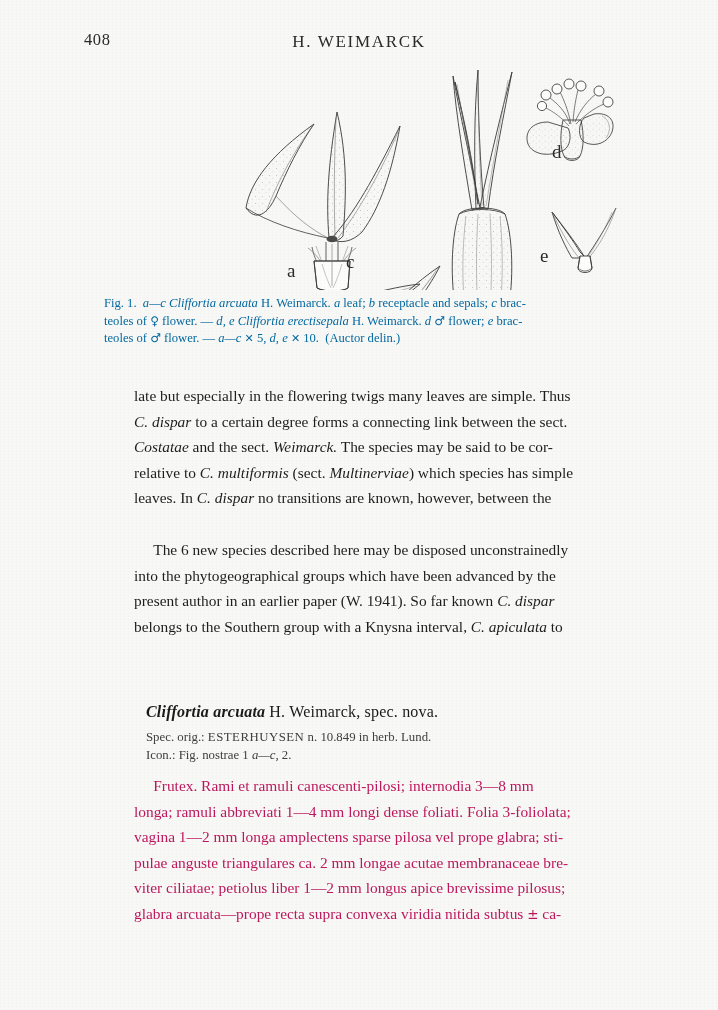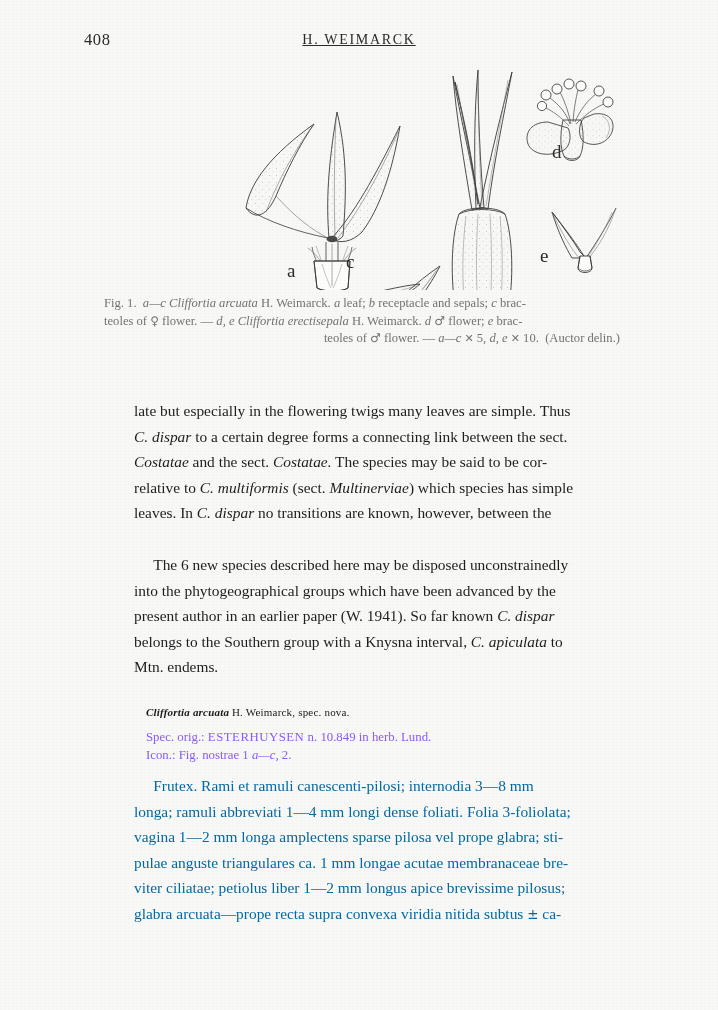--- a/index.html
+++ b/index.html
@@ -50,118 +50,116 @@
     font-size: 16.5px;
     letter-spacing: 0.6px;
     color: #2a2a2a;
   }
   #head-author {
     position: absolute;
     left: 0;
     right: 0;
     top: 2px;
     text-align: center;
-    font-size: 14px;
+    font-size: 17px;
     letter-spacing: 1.7px;
     color: #2a2a2a;
     font-variant: small-caps;
     text-transform: uppercase;
-    text-decoration: underline;
   }
 
   
   #figure-block {
     position: absolute;
     top: 62px;
     left: 100px;
     width: 530px;
     height: 228px;
   }
   #figure-svg { display: block; }
 
   
   #figure-caption {
     position: absolute;
     top: 295px;
     left: 104px;
     width: 516px;
     font-size: 12.6px;
     line-height: 17.6px;
-    color: #737373;
+    color: #0369a1;
     text-align: justify;
   }
   #figure-caption .cap-line { display: block; white-space: nowrap; }
-  #figure-caption .cap-line.center { text-align: right; }
+  #figure-caption .cap-line.center { text-align: left; }
   #figure-caption i { font-style: italic; }
   .sym { font-family: "DejaVu Sans", sans-serif; font-size: 12px; }
   .times { font-family: "DejaVu Sans", sans-serif; font-size: 11px; }
 
   
   .body-par {
     position: absolute;
     left: 134px;
     width: 462px;
     font-size: 15.4px;
     line-height: 25.6px;
     color: #1e1e1e;
-    margin-top: 15px;
   }
   .body-par .ln {
     display: block;
     white-space: nowrap;
   }
   .body-par i { font-style: italic; }
 
   #par-1 { top: 383px; }
   #par-2 { top: 537px; }
 
   
   #species-block {
     position: absolute;
     left: 146px;
     top: 700px;
     width: 460px;
   }
   #species-heading {
-    font-size: 11px;
+    font-size: 16px;
     line-height: 24px;
     color: #1a1a1a;
     white-space: nowrap;
   }
   #species-heading .sp-name {
     font-style: italic;
     font-weight: bold;
     letter-spacing: 0.2px;
   }
   #species-heading .sp-auth {
     font-weight: normal;
     letter-spacing: 0.2px;
   }
   .spec-line {
     font-size: 12.8px;
     line-height: 18.4px;
-    color: #8b5cf6;
+    color: #404040;
     white-space: nowrap;
   }
   #spec-orig { margin-top: 4px; }
   .smallcaps {
     font-variant: small-caps;
     letter-spacing: 0.5px;
   }
   .spec-line i { font-style: italic; }
 
   
   #latin-par {
     position: absolute;
     left: 134px;
     top: 773px;
     width: 470px;
     font-size: 15.4px;
     line-height: 25.6px;
-    color: #0369a1;
+    color: #be185d;
   }
   #latin-par .ln {
     display: block;
     white-space: nowrap;
   }
   .pm { font-family: "DejaVu Sans", sans-serif; font-size: 13.5px; }
 </style>
 </head>
 <body>
 
@@ -300,31 +298,30 @@
 
   <div id="figure-caption">
     <span class="cap-line">Fig. 1.&nbsp; <i>a—c Cliffortia arcuata</i> H. Weimarck. <i>a</i> leaf; <i>b</i> receptacle and sepals; <i>c</i> brac-</span>
     <span class="cap-line">teoles of <span class="sym">♀</span> flower. — <i>d, e Cliffortia erectisepala</i> H. Weimarck. <i>d</i> <span class="sym">♂</span> flower; <i>e</i> brac-</span>
     <span class="cap-line center">teoles of <span class="sym">♂</span> flower. — <i>a—c</i> <span class="times">✕</span> 5, <i>d, e</i> <span class="times">✕</span> 10.&nbsp; (Auctor delin.)</span>
   </div>
 
   <div class="body-par" id="par-1">
     <span class="ln">late but especially in the flowering twigs many leaves are simple. Thus</span>
     <span class="ln"><i>C. dispar</i> to a certain degree forms a connecting link between the sect.</span>
-    <span class="ln"><i>Costatae</i> and the sect. <i>Costatae.</i> The species may be said to be cor-</span>
+    <span class="ln"><i>Costatae</i> and the sect. <i>Weimarck.</i> The species may be said to be cor-</span>
     <span class="ln">relative to <i>C. multiformis</i> (sect. <i>Multinerviae</i>) which species has simple</span>
     <span class="ln">leaves. In <i>C. dispar</i> no transitions are known, however, between the</span>
   </div>
 
   <div class="body-par" id="par-2">
     <span class="ln">&nbsp;&nbsp;&nbsp;&nbsp;&nbsp;The 6 new species described here may be disposed unconstrainedly</span>
     <span class="ln">into the phytogeographical groups which have been advanced by the</span>
     <span class="ln">present author in an earlier paper (W. 1941). So far known <i>C. dispar</i></span>
     <span class="ln">belongs to the Southern group with a Knysna interval, <i>C. apiculata</i> to</span>
-    <span class="ln">Mtn. endems.</span>
   </div>
 
   <div id="species-block">
     <div id="species-heading">
       <span class="sp-name">Cliffortia arcuata</span>
       <span class="sp-auth">H. Weimarck, spec. nova.</span>
     </div>
     <div class="spec-line" id="spec-orig">
       <span>Spec. orig.:</span>
       <span class="smallcaps">ESTERHUYSEN</span>
@@ -333,18 +330,18 @@
     <div class="spec-line" id="icon-line">
       <span>Icon.:</span>
       Fig. nostrae 1 <i>a—c</i>, 2.
     </div>
   </div>
 
   <div id="latin-par">
     <span class="ln">&nbsp;&nbsp;&nbsp;&nbsp;&nbsp;Frutex. Rami et ramuli canescenti-pilosi; internodia 3—8 mm</span>
     <span class="ln">longa; ramuli abbreviati 1—4 mm longi dense foliati. Folia 3-foliolata;</span>
     <span class="ln">vagina 1—2 mm longa amplectens sparse pilosa vel prope glabra; sti-</span>
-    <span class="ln">pulae anguste triangulares ca. 1 mm longae acutae membranaceae bre-</span>
+    <span class="ln">pulae anguste triangulares ca. 2 mm longae acutae membranaceae bre-</span>
     <span class="ln">viter ciliatae; petiolus liber 1—2 mm longus apice brevissime pilosus;</span>
     <span class="ln">glabra arcuata—prope recta supra convexa viridia nitida subtus <span class="pm">±</span> ca-</span>
   </div>
 
 </div>
 
 </body></html>

